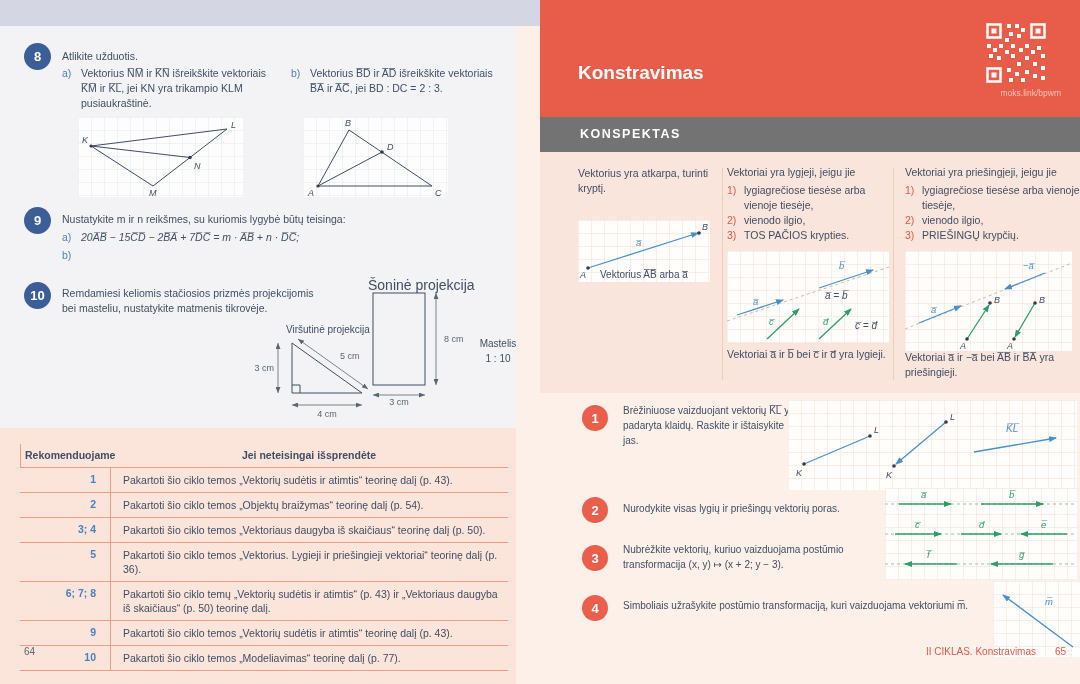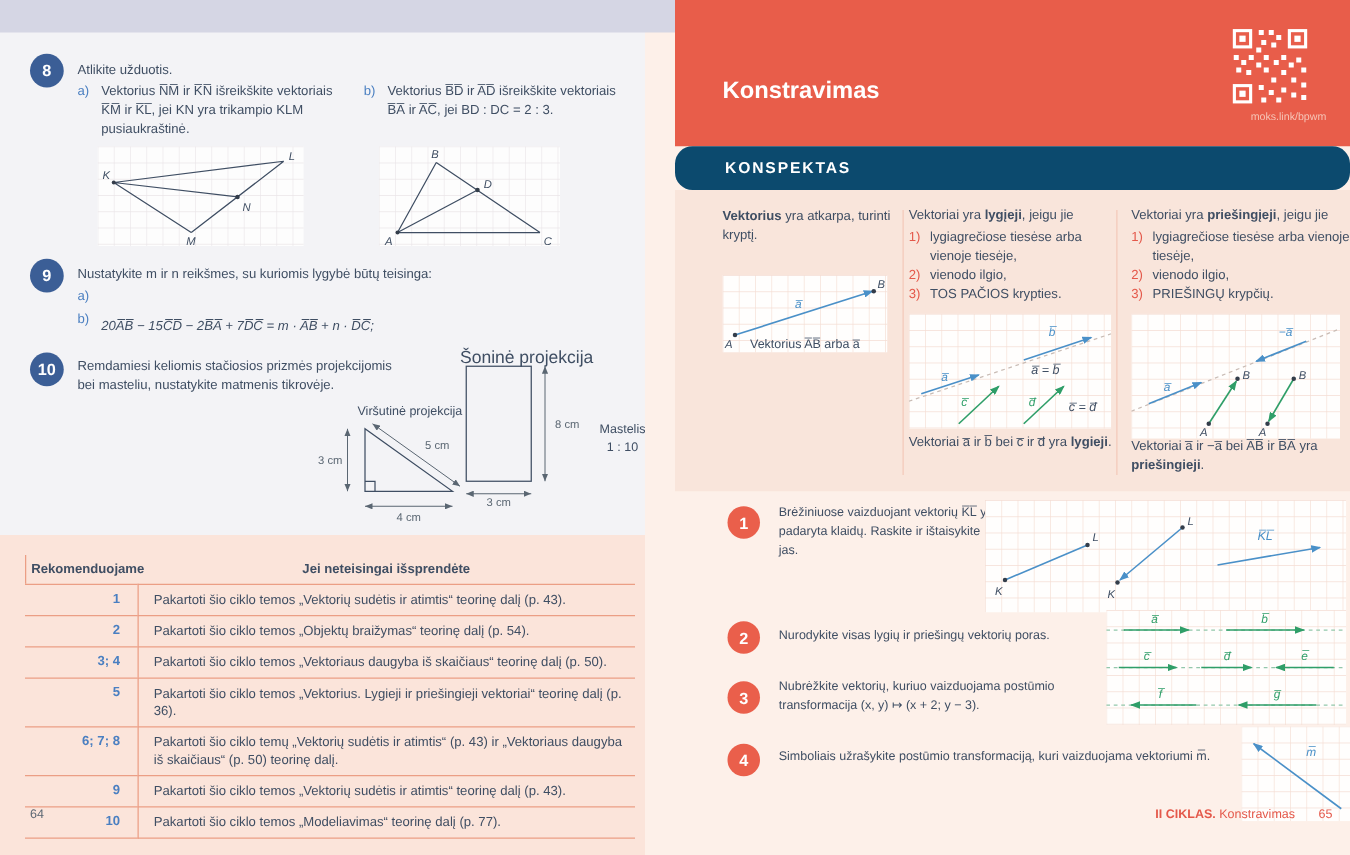--- a/index.html
+++ b/index.html
@@ -12,47 +12,47 @@
   .page-right{position:absolute;left:516px;top:0;width:564px;height:684px;background:#fdf0e9;}
   
   .circle{position:absolute;width:27px;height:27px;border-radius:50%;color:#fff;
           font-weight:bold;font-size:13px;display:flex;align-items:center;justify-content:center;}
   .c-blue{background:#3b5e96;}
   .c-coral{background:#ea5f4b;width:26px;height:26px;}
   
   .t{line-height:15px;}
   .tline{display:flex;gap:5px;line-height:15px;}
   .albl{color:#4a7fc1;flex:0 0 14px;}
-  .frm{font-style:italic;line-height:15px;margin-top:24px;}
+  .frm{font-style:italic;line-height:15px;}
   .peach{position:absolute;left:0;top:428px;width:516px;height:256px;background:#fbe4da;}
   
   .tbl{position:absolute;left:20px;top:444px;width:488px;display:grid;grid-template-columns:90px 1fr;}
   .th{font-weight:bold;text-align:center;padding:5px 4px;line-height:13px;}
   .tc1{color:#4a7fc1;font-weight:bold;text-align:right;padding:5px 14px 5px 2px;border-top:1px solid #eb9e85;line-height:13px;}
   .tc2{padding:5px 8px 5px 12px;border-top:1px solid #eb9e85;border-left:1px solid #eb9e85;line-height:14px;}
   .thc2{border-left:1px solid #eb9e85;}
   .tbot{border-bottom:1px solid #eb9e85;}
   .pgnum{color:#5a6672;font-size:10px;}
   
   .hdr{position:absolute;left:24px;top:0;width:540px;height:117px;background:#e85d4a;}
   .title{position:absolute;left:62px;top:14px;color:#fff;font-size:31px;font-style:italic;
          font-weight:600;letter-spacing:2px;font-family:"DejaVu Sans",sans-serif;}
   .subtitle{position:absolute;left:62px;top:62px;color:#fff;font-size:19px;font-weight:600;}
   .qrcap{position:absolute;left:455px;top:88px;width:90px;text-align:right;color:#f6c4b6;font-size:8.5px;}
-  .kbar{position:absolute;left:24px;top:117px;width:540px;height:35px;background:#0c4a6e;border-radius:14px;}
+  .kbar{position:absolute;left:24px;top:117px;width:540px;height:35px;background:#737373;}
   .klabel{position:absolute;left:40px;top:0;line-height:35px;color:#fff;font-weight:bold;
           font-size:12.5px;letter-spacing:1.5px;}
   .kblock{position:absolute;left:24px;top:152px;width:540px;height:241px;background:#f9e5db;}
   .kdiv{position:absolute;top:168px;width:1px;height:212px;background:#f3c9ba;}
   .kitem{display:flex;gap:4px;line-height:15px;}
   .kn{color:#e4584a;flex:0 0 13px;}
   .cap{line-height:15px;}
   .extext{font-size:10px;line-height:15px;}
   .footer{color:#e4584a;font-size:10px;}
-  b.dk{font-weight:bold;}
+  b.dk{font-weight:normal;}
   
   .dl{font:italic 9px "Liberation Sans",sans-serif;fill:#3f4e63;}
   .dm{font:9px "Liberation Sans",sans-serif;fill:#5a6672;}
   .bl{font:italic 9.5px "Liberation Sans",sans-serif;fill:#4a90c8;}
   .gl{font:italic 9.5px "Liberation Sans",sans-serif;fill:#2f9e68;}
   .eq{font:italic 10px "Liberation Sans",sans-serif;fill:#3f4e63;}
   .capsvg{font:10px "Liberation Sans",sans-serif;fill:#3f4e63;}
   .ln{stroke:#3f4e63;stroke-width:1;fill:none;}
   .vb{stroke:#4a90c8;stroke-width:1.3;fill:none;}
   .vg{stroke:#2f9e68;stroke-width:1.3;fill:none;}

